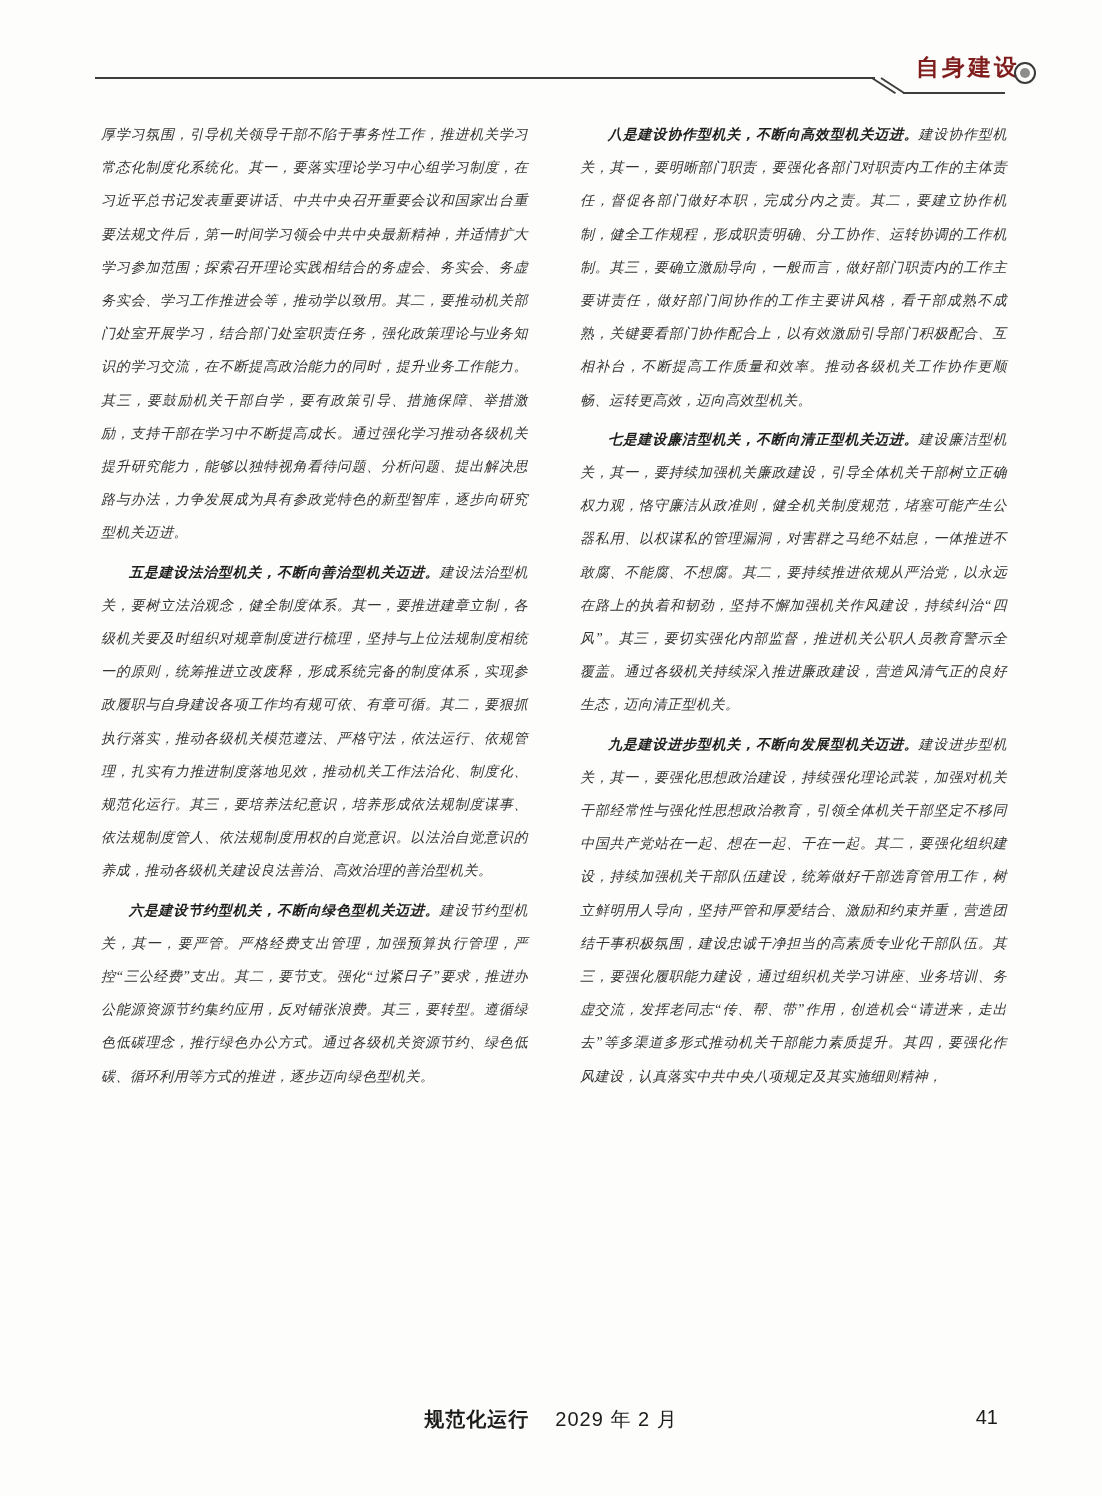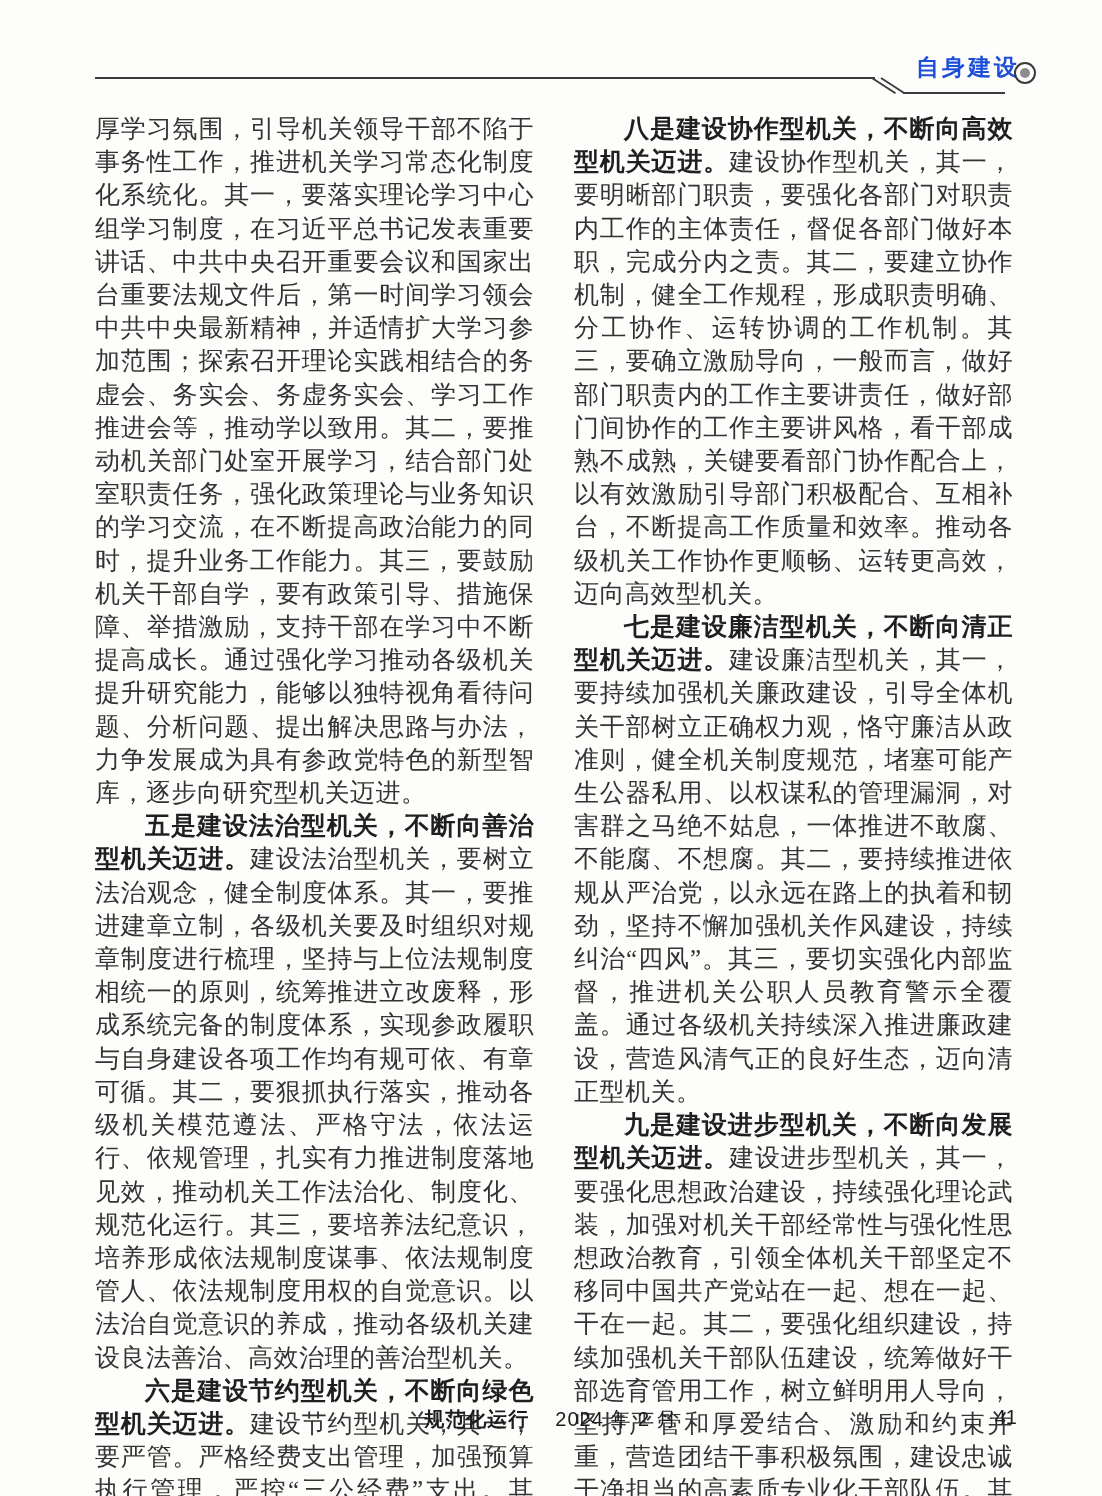--- a/index.html
+++ b/index.html
@@ -20,62 +20,63 @@
   .slash {
     position: absolute; width: 28px; height: 2px; background: #3d3d3d;
     transform: rotate(33deg); transform-origin: left center;
   }
   .s1 { left: 872px; top: 77px; }
   .s2 { left: 881px; top: 77px; }
 
   .section-title {
     position: absolute; top: 52px; left: 916px;
     font-family: "Liberation Sans", sans-serif;
-    font-weight: 700; font-size: 23px; letter-spacing: 3px; color: #1d4ed8;
+    font-weight: 700; font-size: 23px; letter-spacing: 3px; color: #7f1d1d;
     white-space: nowrap;
   }
   .target-icon {
     position: absolute; top: 62px; left: 1014px;
     width: 18px; height: 18px; border: 2px solid #3a3a3a; border-radius: 50%;
     display: flex; align-items: center; justify-content: center;
   }
   .target-icon .dot {
     width: 10px; height: 10px; border-radius: 50%; background: #8d8d8d;
   }
 
   .columns {
     position: absolute; top: 112px; left: 95px; width: 918px;
     display: flex; gap: 40px;
   }
   .col { width: 439px; }
   .body-p {
-    margin: 0;
-    font-size: 25px;
+    margin: 6px;
+    font-size: 14px;
     line-height: 33.2px;
     text-align: justify;
     text-justify: inter-ideograph;
     word-break: break-all;
     letter-spacing: 0.5px;
+    font-style: italic;
   }
   .body-p.indent { text-indent: 2em; }
   .lead {
     font-family: "Liberation Sans", sans-serif;
     font-weight: 700; color: #1f1f1f;
   }
 
   .footer {
     position: absolute; top: 1406px; left: 0; width: 100%;
     font-family: "Liberation Sans", sans-serif;
     font-size: 20px; color: #1c1c1c;
   }
   .footer-center { width: 100%; text-align: center; }
   .journal { font-weight: 600; letter-spacing: 1px; }
   .issue { margin-left: 26px; letter-spacing: 1px; }
   .pageno {
-    position: absolute; top: 0; right: 85px; font-size: 20px; color: #1c1c1c;
+    position: absolute; top: 0; right: 104px; font-size: 20px; color: #1c1c1c;
   }
 </style>
 </head>
 <body>
 
 <div class="page">
 
   <div class="rule rule-a"></div>
   <div class="slash s1"></div>
   <div class="slash s2"></div>
@@ -95,18 +96,18 @@
 
     <section class="col">
       <p class="body-p indent"><b class="lead">八是建设协作型机关，不断向高效型机关迈进。</b><span>建设协作型机关，其一，要明晰部门职责，要强化各部门对职责内工作的主体责任，督促各部门做好本职，完成分内之责。其二，要建立协作机制，健全工作规程，形成职责明确、分工协作、运转协调的工作机制。其三，要确立激励导向，一般而言，做好部门职责内的工作主要讲责任，做好部门间协作的工作主要讲风格，看干部成熟不成熟，关键要看部门协作配合上，以有效激励引导部门积极配合、互相补台，不断提高工作质量和效率。推动各级机关工作协作更顺畅、运转更高效，迈向高效型机关。</span></p>
       <p class="body-p indent"><b class="lead">七是建设廉洁型机关，不断向清正型机关迈进。</b><span>建设廉洁型机关，其一，要持续加强机关廉政建设，引导全体机关干部树立正确权力观，恪守廉洁从政准则，健全机关制度规范，堵塞可能产生公器私用、以权谋私的管理漏洞，对害群之马绝不姑息，一体推进不敢腐、不能腐、不想腐。其二，要持续推进依规从严治党，以永远在路上的执着和韧劲，坚持不懈加强机关作风建设，持续纠治“四风”。其三，要切实强化内部监督，推进机关公职人员教育警示全覆盖。通过各级机关持续深入推进廉政建设，营造风清气正的良好生态，迈向清正型机关。</span></p>
       <p class="body-p indent"><b class="lead">九是建设进步型机关，不断向发展型机关迈进。</b><span>建设进步型机关，其一，要强化思想政治建设，持续强化理论武装，加强对机关干部经常性与强化性思想政治教育，引领全体机关干部坚定不移同中国共产党站在一起、想在一起、干在一起。其二，要强化组织建设，持续加强机关干部队伍建设，统筹做好干部选育管用工作，树立鲜明用人导向，坚持严管和厚爱结合、激励和约束并重，营造团结干事积极氛围，建设忠诚干净担当的高素质专业化干部队伍。其三，要强化履职能力建设，通过组织机关学习讲座、业务培训、务虚交流，发挥老同志“传、帮、带”作用，创造机会“请进来，走出去”等多渠道多形式推动机关干部能力素质提升。其四，要强化作风建设，认真落实中共中央八项规定及其实施细则精神，</span></p>
     </section>
   </main>
 
   <footer class="footer">
     <div class="footer-center">
-      <span class="journal">规范化运行</span><span class="issue">2024 年 2 月</span>
+      <span class="journal">规范化运行</span><span class="issue">2029 年 2 月</span>
     </div>
     <span class="pageno">41</span>
   </footer>
 
 </div>
 
 </body></html>

